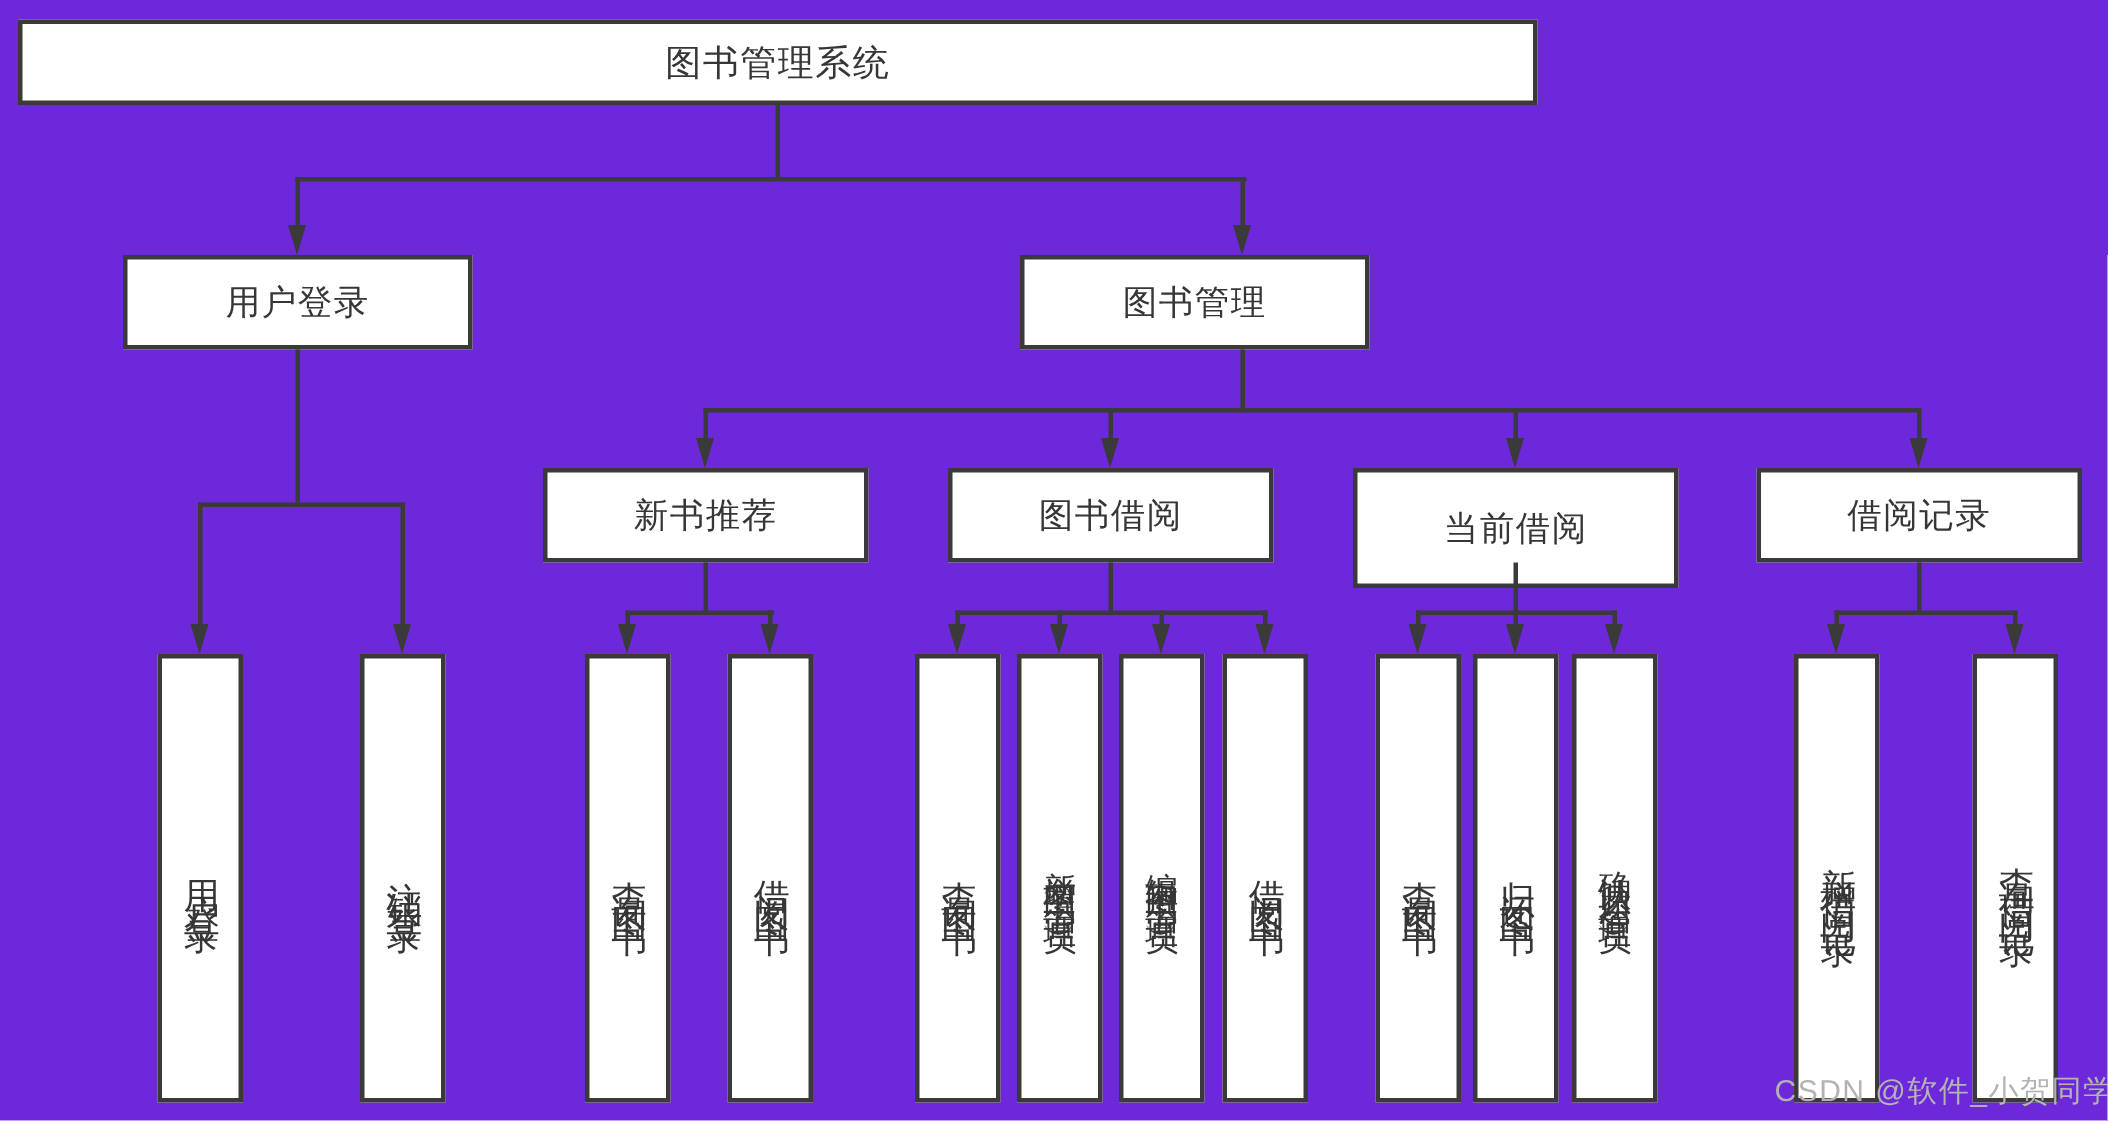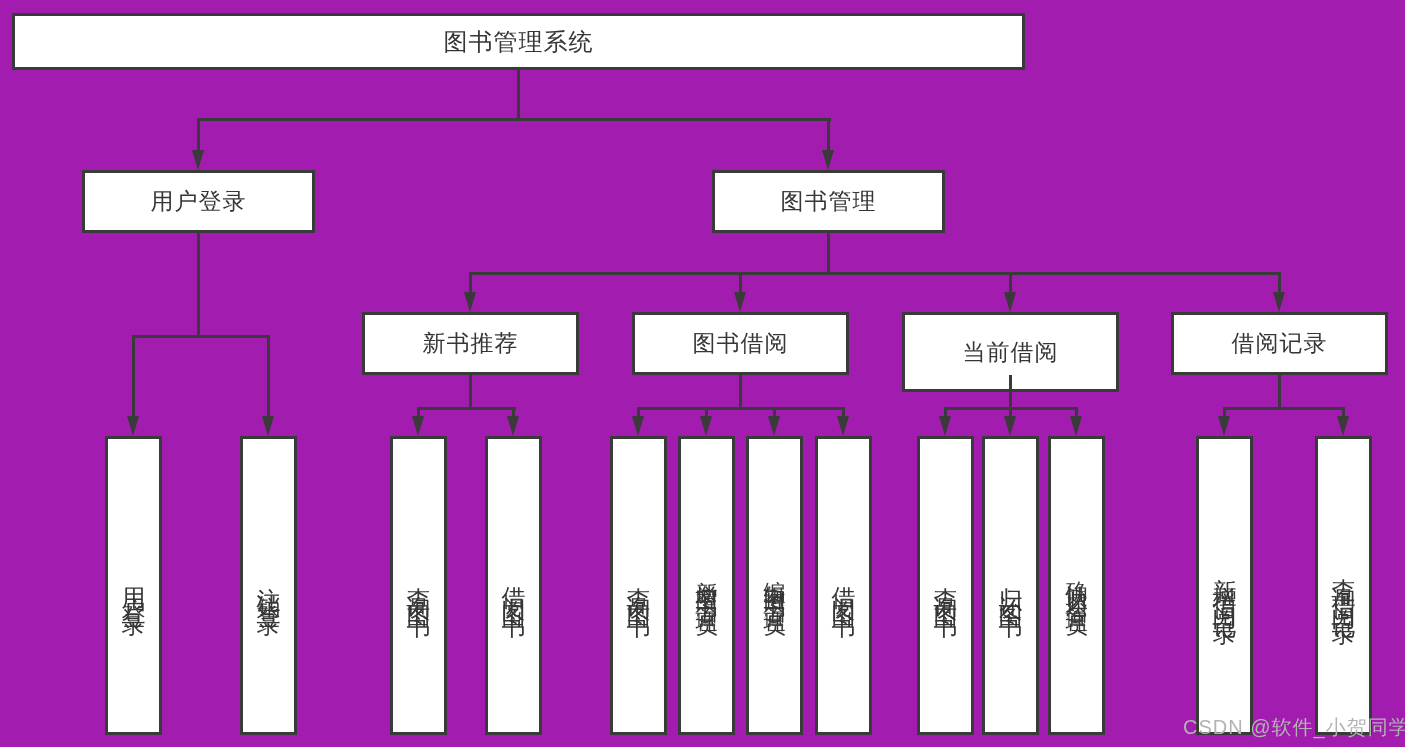--- a/index.html
+++ b/index.html
@@ -1,20 +1,20 @@
 <!DOCTYPE html>
 <html><head>
 <meta charset="utf-8">
 <style>
   html, body { margin: 0; padding: 0; background: #ffffff; }
   #canvas {
     position: relative;
     width: 1405px;
     height: 747px;
-    background: #a21caf;
+    background: #6d28d9;
     font-family: "Liberation Sans", sans-serif;
     color: #363636;
     overflow: hidden;
   }
   .box {
     position: absolute;
     box-sizing: border-box;
     border: 3px solid #3a3a3a;
     background: #ffffff;
     display: flex;
@@ -65,21 +65,21 @@
   <div class="vline" style="left:517px; top:70px; height:48px;"></div>
   <div class="hline" style="left:197px; top:118px; width:634px;"></div>
   <div class="vline" style="left:197px; top:118px; height:34px;"></div>
   <div class="arrow" style="left:192px; top:150px;"></div>
   <div class="vline" style="left:827px; top:118px; height:34px;"></div>
   <div class="arrow" style="left:822px; top:150px;"></div>
 
   <div class="box hbox" style="left:82px; top:170px; width:233px; height:63px;">
     <span>用户登录</span>
   </div>
-  <div class="box hbox" style="left:712px; top:170px; width:233px; height:63px;">
+  <div class="box hbox" style="left:680px; top:170px; width:233px; height:63px;">
     <span>图书管理</span>
   </div>
 
   <div class="vline" style="left:197px; top:233px; height:102px;"></div>
   <div class="hline" style="left:132px; top:335px; width:138px;"></div>
   <div class="vline" style="left:132px; top:335px; height:83px;"></div>
   <div class="arrow" style="left:127px; top:416px;"></div>
   <div class="vline" style="left:267px; top:335px; height:83px;"></div>
   <div class="arrow" style="left:262px; top:416px;"></div>
 

